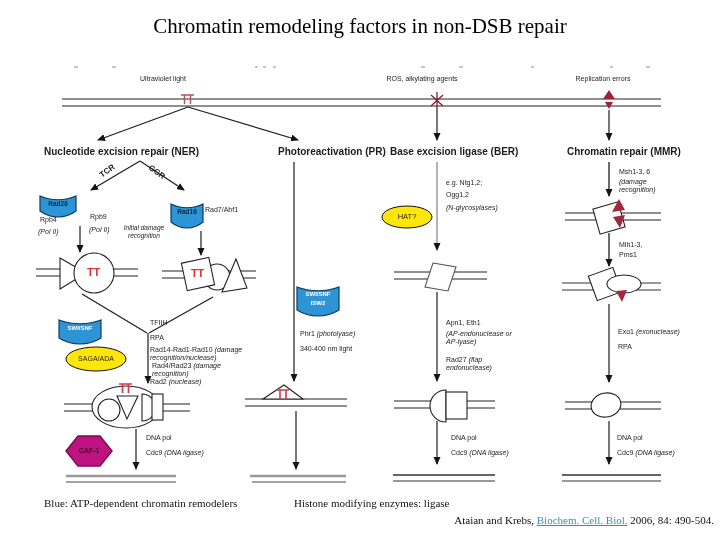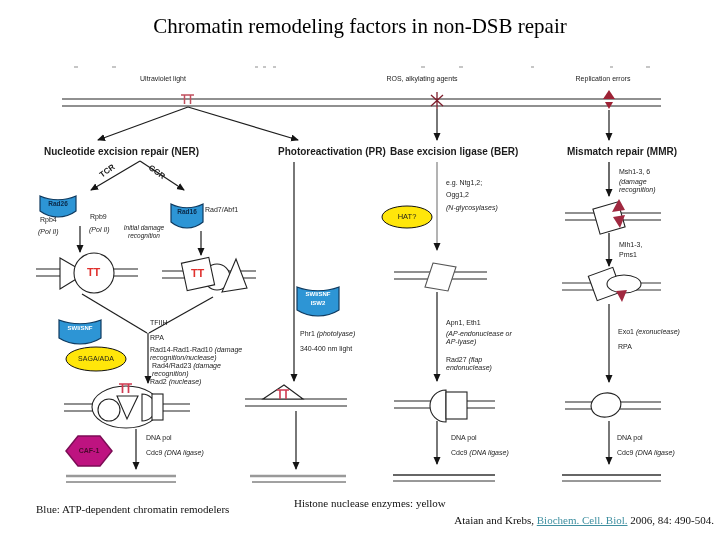--- a/index.html
+++ b/index.html
@@ -192,21 +192,21 @@
     </g>
   </svg>
 
   <div class="lbl ctr" style="left:128px;top:75px;width:70px;">Ultraviolet light</div>
   <div class="lbl ctr" style="left:378px;top:75px;width:88px;">ROS, alkylating agents</div>
   <div class="lbl ctr" style="left:560px;top:75px;width:86px;">Replication errors</div>
 
   <div class="lbl hd" style="left:44px;top:146px;">Nucleotide excision repair (NER)</div>
   <div class="lbl hd" style="left:278px;top:146px;">Photoreactivation (PR)</div>
   <div class="lbl hd" style="left:390px;top:146px;">Base excision ligase (BER)</div>
-  <div class="lbl hd" style="left:567px;top:146px;">Mismatch repair (MMR)</div>
+  <div class="lbl hd" style="left:567px;top:146px;">Chromatin repair (MMR)</div>
 
   <div class="lbl rotl" style="left:98px;top:172px;">TCR</div>
   <div class="lbl rotr" style="left:152px;top:163px;">GGR</div>
 
   <div class="lbl cupdk ctr" style="left:40px;top:200px;width:36px;">Rad26</div>
   <div class="lbl" style="left:40px;top:216px;">Rpb4</div>
   <div class="lbl it" style="left:38px;top:228px;">(Pol II)</div>
   <div class="lbl" style="left:90px;top:213px;">Rpb9</div>
   <div class="lbl it" style="left:89px;top:226px;">(Pol II)</div>
   <div class="lbl it sm ctr wr" style="left:120px;top:224px;width:48px;">Initial damage recognition</div>
@@ -246,17 +246,17 @@
 
   <div class="lbl" style="left:619px;top:168px;">Msh1-3, 6</div>
   <div class="lbl it wr" style="left:619px;top:178px;width:48px;">(damage recognition)</div>
   <div class="lbl" style="left:619px;top:241px;">Mlh1-3,</div>
   <div class="lbl" style="left:619px;top:251px;">Pms1</div>
   <div class="lbl" style="left:618px;top:328px;"><span>Exo1</span> <span class="it">(exonuclease)</span></div>
   <div class="lbl" style="left:618px;top:343px;">RPA</div>
   <div class="lbl" style="left:617px;top:434px;">DNA pol</div>
   <div class="lbl" style="left:617px;top:449px;"><span>Cdc9</span> <span class="it">(DNA ligase)</span></div>
 
-  <div class="leg" style="left:36px;top:496px;margin-top:6px;">Blue: ATP-dependent chromatin remodelers</div>
-  <div class="leg" style="left:294px;top:496px;">Histone nuclease enzymes: yellow</div>
+  <div class="leg" style="left:44px;top:496px;">Blue: ATP-dependent chromatin remodelers</div>
+  <div class="leg" style="left:294px;top:496px;">Histone modifying enzymes: ligase</div>
   <div class="leg" style="right:6px;top:513px;margin-left:8px;"><span>Ataian and Krebs,</span> <span class="cit-link">Biochem. Cell. Biol.</span> <span>2006, 84: 490-504.</span></div>
 
 </div>
 
 </body></html>

